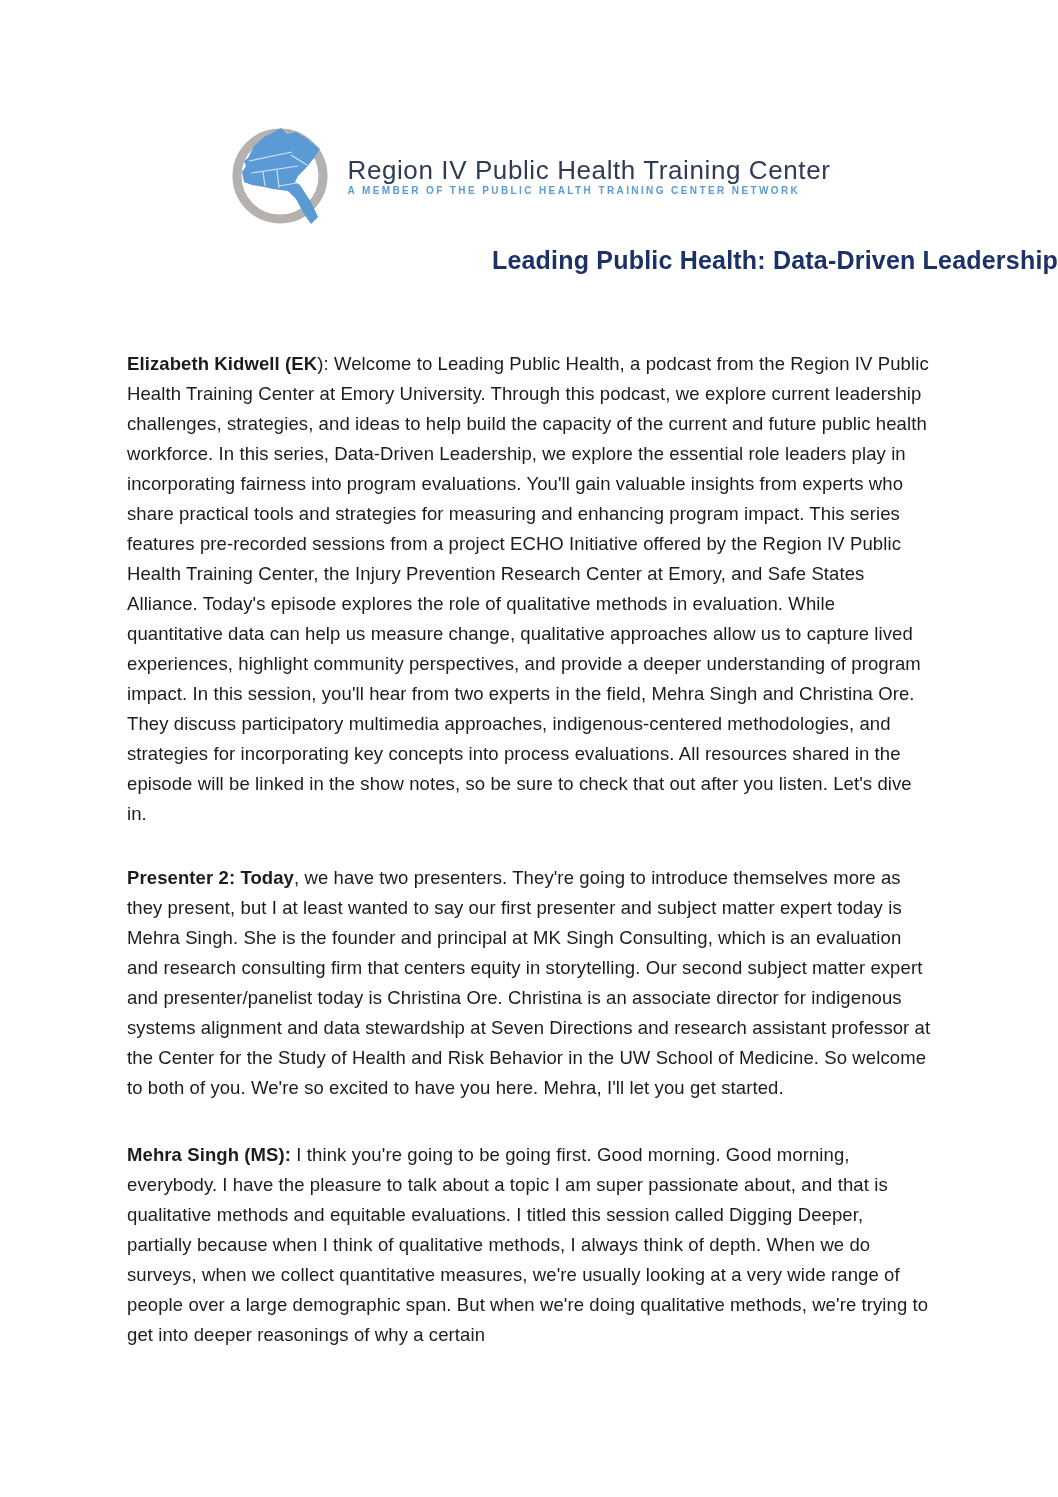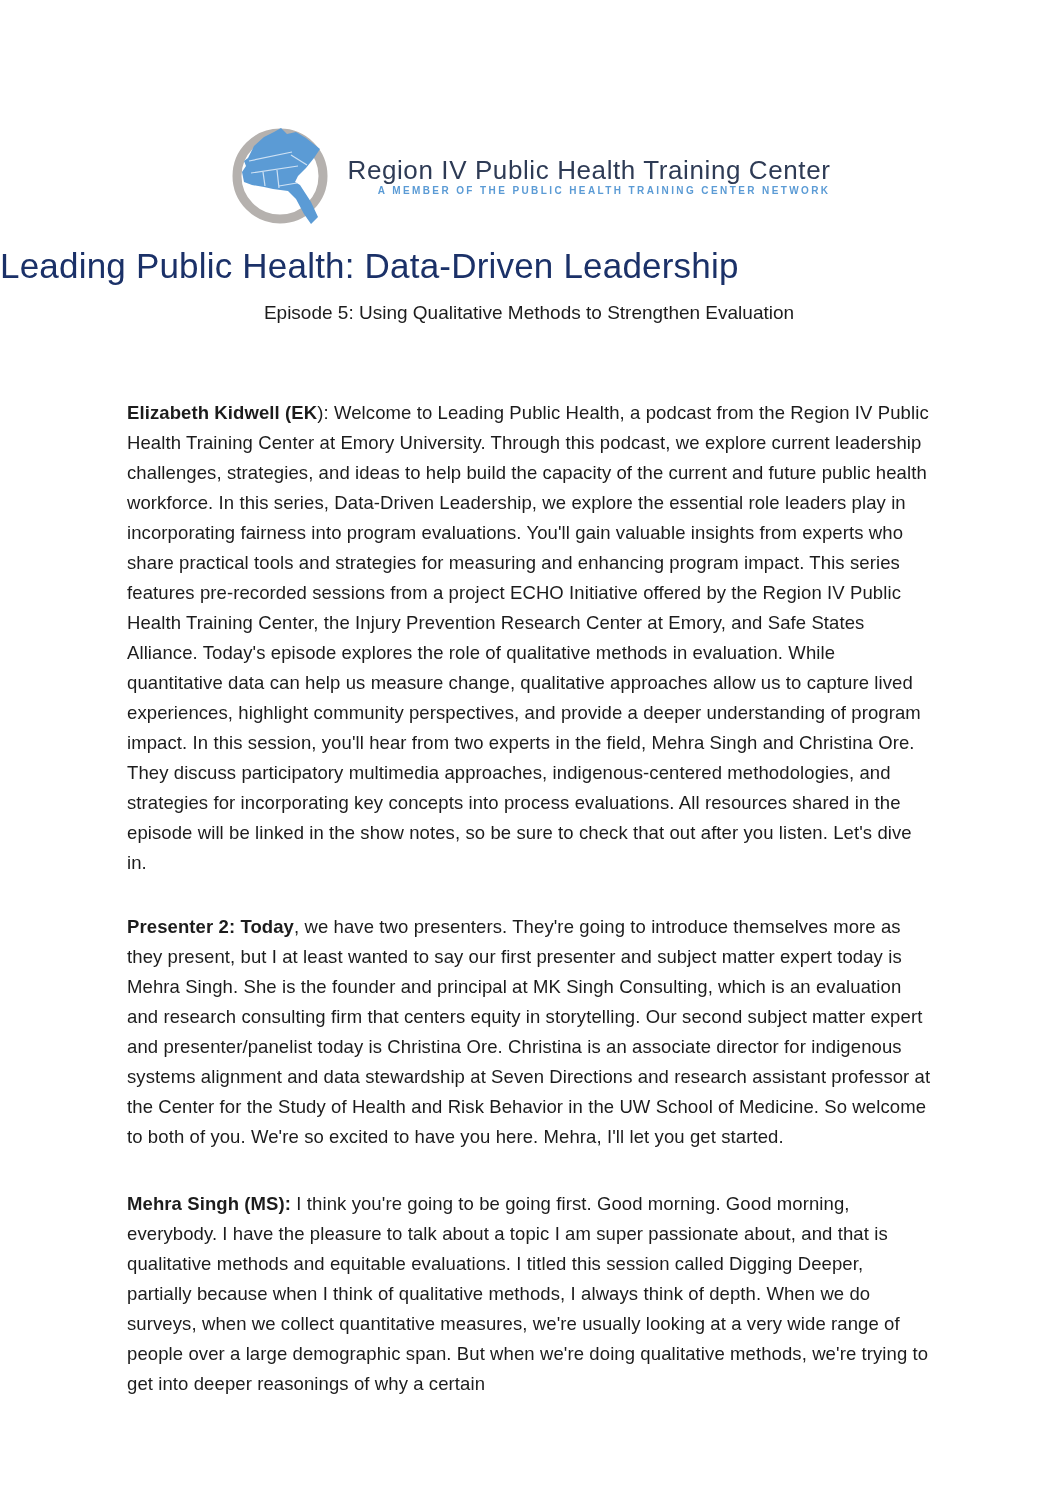--- a/index.html
+++ b/index.html
@@ -14,44 +14,43 @@
     overflow: hidden;
     box-sizing: border-box;
   }
   
   .logo-block {
     margin: 122px auto 0;
     display: flex;
     justify-content: center;
     align-items: center;
     gap: 4px;
-    text-align: right;
   }
   .logo-mark { flex: 0 0 auto; display: block; }
   .logo-text { display: flex; flex-direction: column; }
   .logo-org {
     font-size: 26px;
     font-weight: 400;
     letter-spacing: 0.6px;
     color: #2e3b55;
     line-height: 1.15;
   }
   .logo-tagline {
     margin-top: 0;
     font-size: 10px;
     font-weight: 700;
     letter-spacing: 2.4px;
     color: #5b9bd5;
   }
   
   .doc-title {
     margin: 16px 0 0;
-    text-align: left;
-    font-size: 35px;
-    font-weight: 400;
+    text-align: right;
+    font-size: 25px;
+    font-weight: 700;
     letter-spacing: 0.2px;
     color: #1b3168;
   }
   .doc-subtitle {
     margin: 16px 0 0;
     text-align: center;
     font-size: 19px;
     font-weight: 400;
     color: #1c1c1c;
   }
@@ -91,21 +90,20 @@
         <path d="M63,33 L79,43"></path>
       </g>
     </svg>
     <div class="logo-text">
       <div class="logo-org">Region IV Public Health Training Center</div>
       <div class="logo-tagline">A MEMBER OF THE PUBLIC HEALTH TRAINING CENTER NETWORK</div>
     </div>
   </header>
 
   <h1 class="doc-title">Leading Public Health: Data-Driven Leadership</h1>
-  <div class="doc-subtitle">Episode 5: Using Qualitative Methods to Strengthen Evaluation</div>
 
   <main class="transcript">
     <p class="gap-one"><strong>Elizabeth Kidwell (EK</strong><span>): Welcome to Leading Public Health, a podcast from the Region IV Public Health Training Center at Emory University. Through this podcast, we explore current leadership challenges, strategies, and ideas to help build the capacity of the current and future public health workforce. In this series, Data-Driven Leadership, we explore the essential role leaders play in incorporating fairness into program evaluations. You'll gain valuable insights from experts who share practical tools and strategies for measuring and enhancing program impact. This series features pre-recorded sessions from a project ECHO Initiative offered by the Region IV Public Health Training Center, the Injury Prevention Research Center at Emory, and Safe States Alliance. Today's episode explores the role of qualitative methods in evaluation. While quantitative data can help us measure change, qualitative approaches allow us to capture lived experiences, highlight community perspectives, and provide a deeper understanding of program impact. In this session, you'll hear from two experts in the field, Mehra Singh and Christina Ore. They discuss participatory multimedia approaches, indigenous-centered methodologies, and strategies for incorporating key concepts into process evaluations. All resources shared in the episode will be linked in the show notes, so be sure to check that out after you listen. Let's dive in.</span></p>
 
     <p class="gap-two"><strong>Presenter 2: Today</strong><span>, we have two presenters. They're going to introduce themselves more as they present, but I at least wanted to say our first presenter and subject matter expert today is Mehra Singh. She is the founder and principal at MK Singh Consulting, which is an evaluation and research consulting firm that centers equity in storytelling. Our second subject matter expert and presenter/panelist today is Christina Ore. Christina is an associate director for indigenous systems alignment and data stewardship at Seven Directions and research assistant professor at the Center for the Study of Health and Risk Behavior in the UW School of Medicine. So welcome to both of you. We're so excited to have you here. Mehra, I'll let you get started.</span></p>
 
     <p><strong>Mehra Singh (MS):</strong><span> I think you're going to be going first. Good morning. Good morning, everybody. I have the pleasure to talk about a topic I am super passionate about, and that is qualitative methods and equitable evaluations. I titled this session called Digging Deeper, partially because when I think of qualitative methods, I always think of depth. When we do surveys, when we collect quantitative measures, we're usually looking at a very wide range of people over a large demographic span. But when we're doing qualitative methods, we're trying to get into deeper reasonings of why a certain</span></p>
   </main>
 
 </div>

